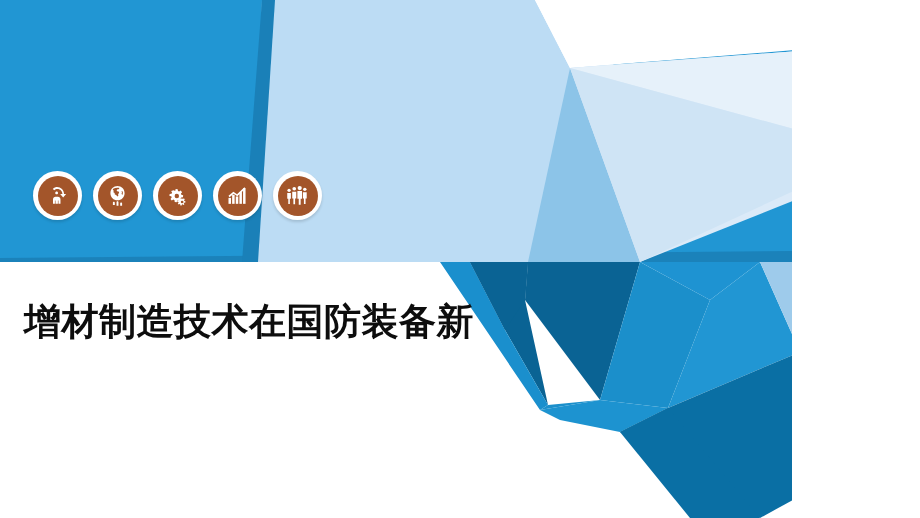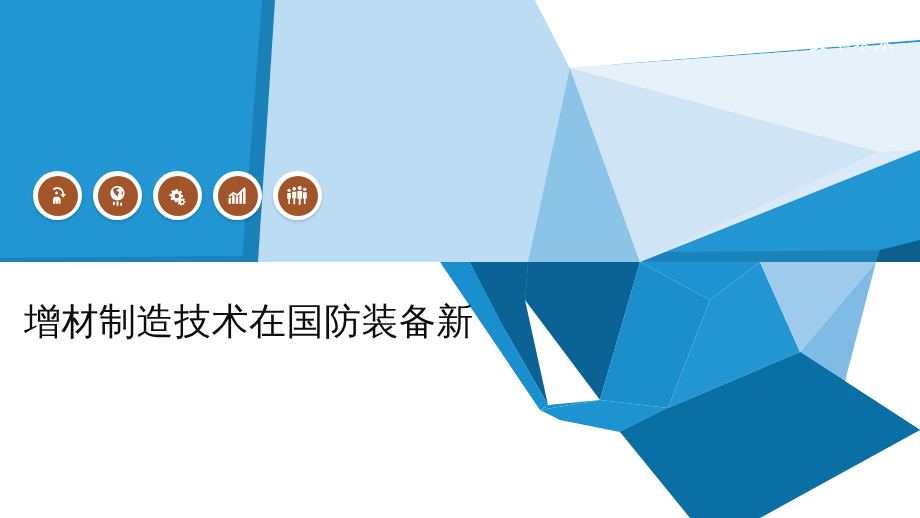--- a/index.html
+++ b/index.html
@@ -5,21 +5,21 @@
   html, body {
     margin: 0;
     padding: 0;
     background: #ffffff;
   }
   body {
     font-family: "Liberation Sans", "DejaVu Sans", sans-serif;
   }
   #slide {
     position: relative;
-    width: 920px;
+    width: 792px;
     height: 518px;
     overflow: hidden;
     background: #ffffff;
   }
   
   #bg-art {
     position: absolute;
     inset: 0;
     width: 920px;
     height: 518px;
@@ -83,21 +83,21 @@
   #title-block {
     position: absolute;
     left: 24px;
     top: 296px;
     width: 520px;
     z-index: 7;
   }
   .title-line {
     color: #0d0d0d;
     font-size: 37px;
-    font-weight: normal;
+    font-weight: bold;
     line-height: 52px;
     letter-spacing: 0.5px;
     white-space: nowrap;
   }
 </style>
 </head>
 <body>
 
 <div id="slide">
 

